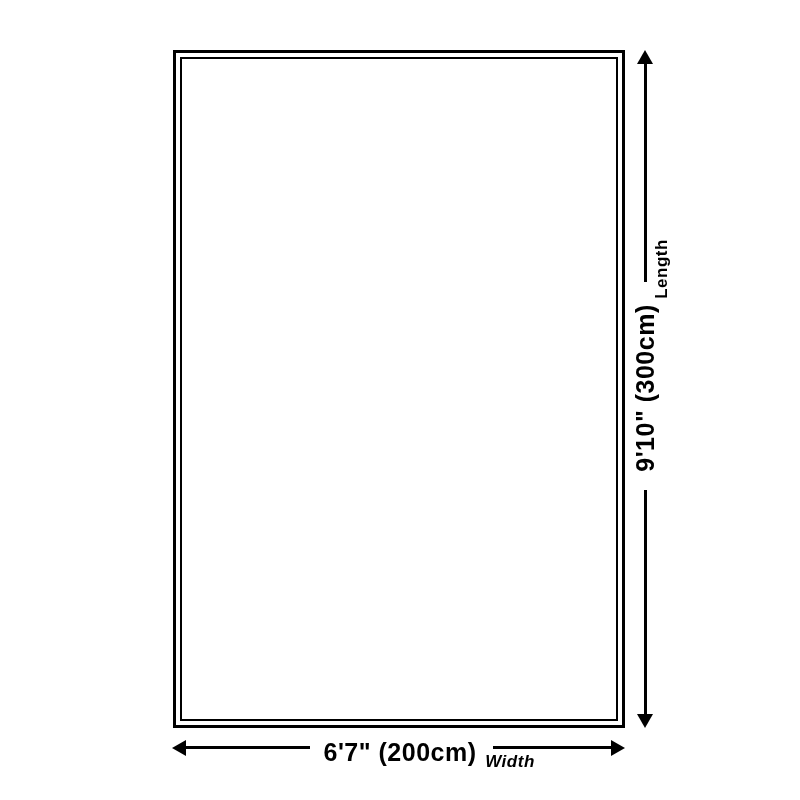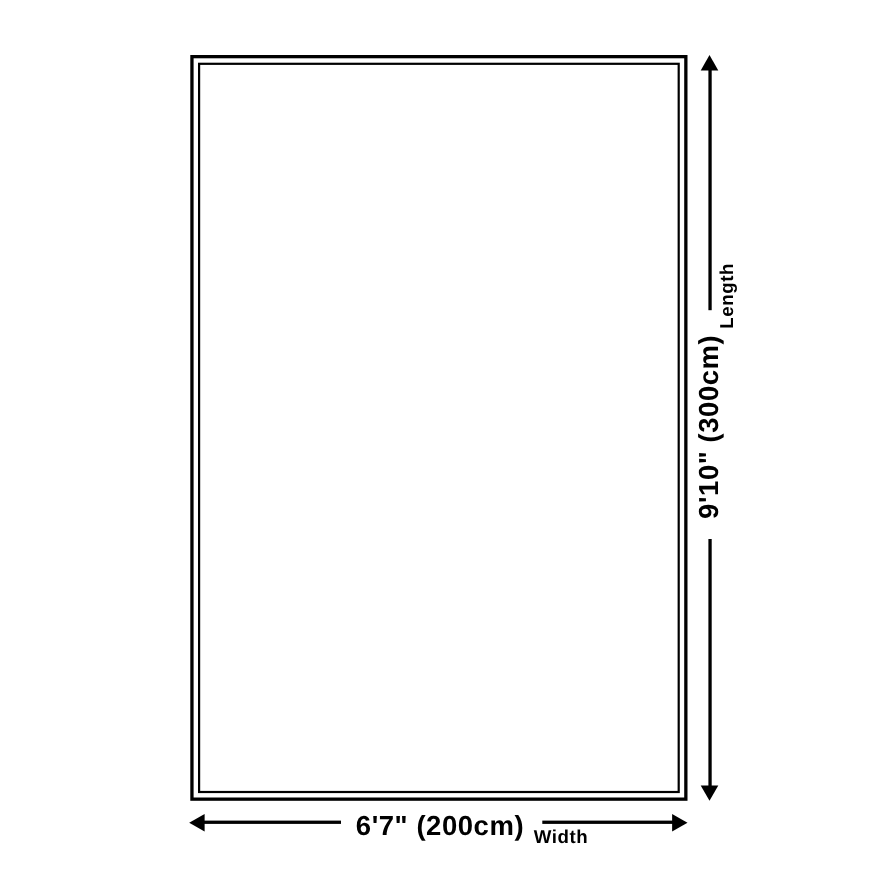--- a/index.html
+++ b/index.html
@@ -94,20 +94,21 @@
     left: 661px; top: 269px;
     transform: translate(-50%, -50%) rotate(-90deg);
   }
   .width-value {
     left: 400px; top: 752px;
     transform: translate(-50%, -50%);
   }
   .width-label {
     left: 510px; top: 761px;
     transform: translate(-50%, -50%);
+    font-style: italic;
   }
 </style>
 </head>
 <body>
 
 <div class="canvas">
 
   <div class="rug-outer">
     <div class="rug-inner"></div>
   </div>

